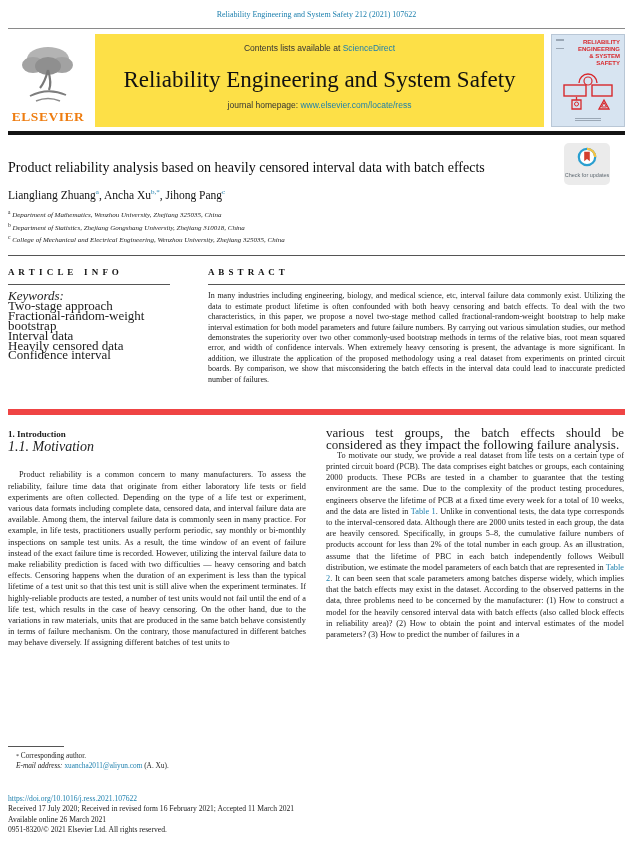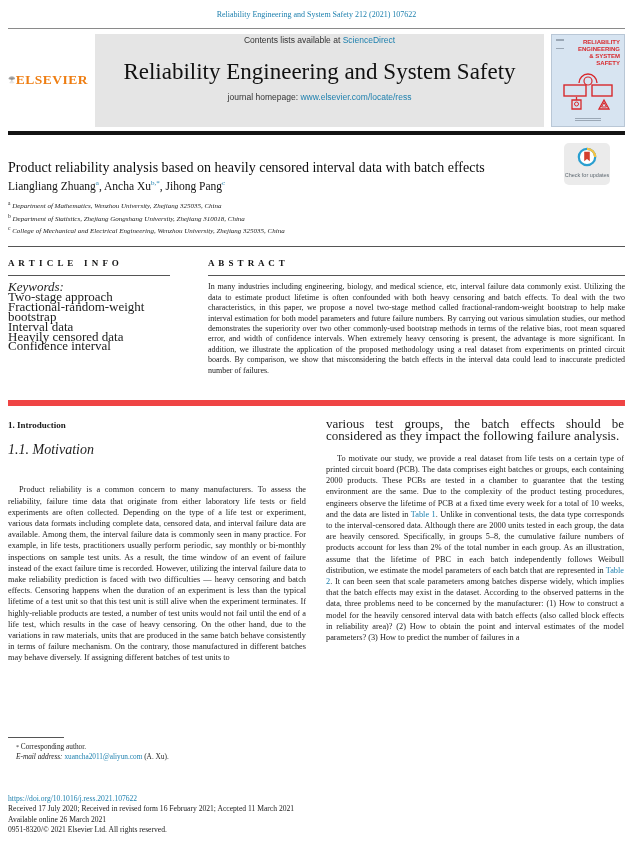--- a/index.html
+++ b/index.html
@@ -9,61 +9,61 @@
     font-family:"Liberation Serif", serif;
     color:#1c1c1c; position:relative;
   }
   .page { position:relative; width:632px; height:844px; padding:6px 7px 0 8px; }
   .link { color:#1c7fad; text-decoration:none; cursor:pointer; }
 
   
   .journal-ref { text-align:center; font-size:8px; color:#1c7fad; margin-top:4px; }
   .rule-thin-top { border-top:1px solid #8a8a8a; margin-top:9px; }
   .masthead { display:flex; margin-top:5px; height:93px; }
-  .logo-col { width:80px; display:flex; align-items:center; justify-content:flex-end; padding-bottom:2px; }
+  .logo-col { width:80px; display:flex; flex-direction:column; align-items:center; justify-content:flex-end; padding-bottom:2px; }
   .logo-col svg { width:62px; height:64px; }
   .elsevier-word { font-size:13.5px; font-weight:bold; color:#ee7d11; letter-spacing:.5px; margin-top:1px; }
-  .header-box { flex:1; background:#e5e5e5; margin:0 7px; text-align:center; padding-top:1px; }
+  .header-box { flex:1; background:#fde047; margin:0 7px; text-align:center; padding-top:9px; }
   .contents-line, .homepage-line { font-size:8.5px; font-family:"Liberation Sans", sans-serif; color:#333; }
   .journal-title { font-size:23px; color:#111; margin:14px 0 7px 0; }
   .cover-col { width:74px; position:relative; background:#d7e4f1; border:1px solid #b9c7d6; }
   .cover-title { position:absolute; top:4px; right:4px; text-align:right;
     font-family:"Liberation Sans", sans-serif; font-weight:bold; font-size:6px; line-height:7px; color:#d8282c; }
   .cover-marks { position:absolute; top:4px; left:4px; width:8px; height:10px; border-top:2px solid #9aa7b5; border-bottom:1px solid #9aa7b5; }
   .cover-col svg { position:absolute; left:0; top:34px; }
   .cover-bottom-mark { position:absolute; bottom:5px; left:50%; transform:translateX(-50%); width:26px; height:3px; border-top:1px solid #9aa7b5; border-bottom:1px solid #9aa7b5; }
   .rule-thick { border-top:4px solid #141414; margin-top:4px; }
 
   
   .article-title { margin-top:21px; width:530px; font-size:14px; line-height:23px; color:#0d0d0d; }
   .check-badge { position:absolute; right:22px; top:143px; width:46px; height:42px;
     background:#ebebeb; border-radius:5px; text-align:center; padding-top:4px; cursor:pointer; }
   .check-badge svg { width:20px; height:20px; }
   .check-badge .cb-label { font-family:"Liberation Sans", sans-serif; font-size:5.5px; line-height:6px; color:#5f6a72; margin-top:1px; }
 
-  .authors { font-size:11.5px; color:#111; }
+  .authors { margin-top:9px; font-size:11.5px; color:#111; }
   .authors sup { font-size:7px; color:#1c7fad; }
   .affiliations { margin-top:7px; }
   .affil { font-size:7px; font-style:italic; line-height:9.5px; color:#222; }
   .affil sup { font-size:5.5px; font-style:normal; }
   .rule-thin { border-top:1px solid #555; margin-top:9px; }
 
   
   .info-abstract { display:flex; margin-top:11px; border-bottom:6px solid #ef4444; padding-bottom:13px; min-height:148px; }
   .info-col { width:162px; }
   .caps-heading { font-size:9px; font-weight:bold; letter-spacing:1px; white-space:pre; color:#111; }
   .heading-rule { border-top:1px solid #555; margin:7px 0 6px 0; }
   .kw-label { font-size:13px; font-style:italic; line-height:10px; }
   .kw-item { font-size:13px; line-height:9.8px; }
   .abstract-col { flex:1; margin-left:38px; }
   .abstract-text { font-size:8px; line-height:10.4px; text-align:justify; color:#1a1a1a; }
 
   
   .body-cols { display:flex; gap:20px; margin-top:12px; height:344px; }
-  .col { width:298px; display:flex; flex-direction:column;gap:12px; }
+  .col { width:298px; display:flex; flex-direction:column; }
   .sec-heading { font-size:9px; font-weight:bold; margin-top:2px; }
   .subsec-heading { font-size:14px; font-style:italic; }
   .body-para { font-size:8.3px; line-height:11.2px; text-align:justify; margin-top:14px; }
   .body-para.indent { text-indent:11px; }
   .cont-para { font-size:13px; line-height:11.2px; text-align:justify; }
   .footnote { margin-top:auto; }
   .footnote-rule { width:56px; border-top:1px solid #555; margin-bottom:4px; }
   .fn-line { font-size:7.3px; line-height:10px; padding-left:8px; }
   .fn-line .fn-star { font-size:6px; vertical-align:top; }
   .fn-email-label { font-style:italic; }

